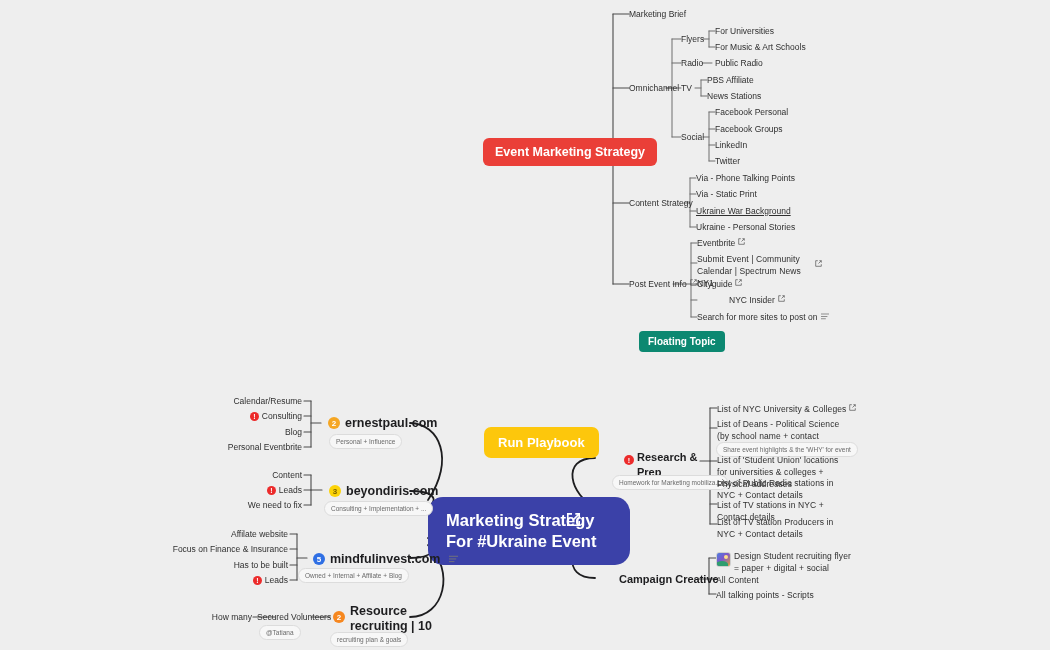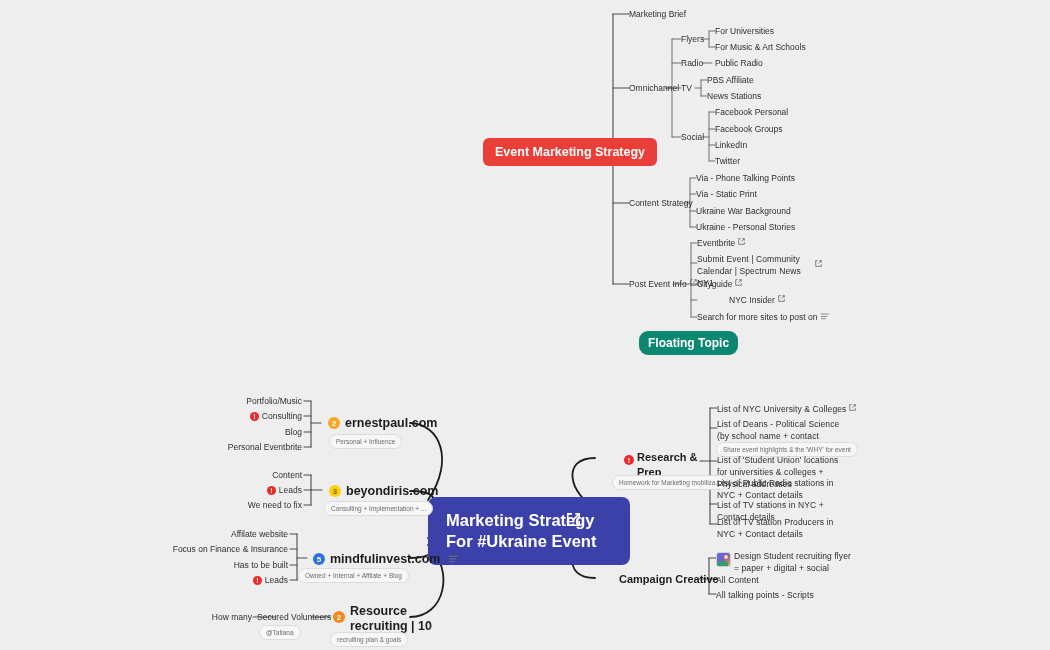--- a/index.html
+++ b/index.html
@@ -17,21 +17,21 @@
   .txt.wrap{white-space:normal;}
   .lbl-r{position:absolute;font-size:8.5px;line-height:12px;color:#2f2f2f;}
   .lbl-l{position:absolute;font-size:8.5px;line-height:12px;color:#2f2f2f;text-align:right;}
 
   
   .boxed{
     position:absolute;border-radius:6px;color:#fff;font-weight:bold;
     display:flex;align-items:center;justify-content:center;
   }
   .box-red{background:#ea3f38;font-size:12.5px;padding:7px 12px;}
-  .box-teal{background:#0c8871;font-size:12px;padding:5px 9px;border-radius:9px;}
+  .box-teal{background:#0c8871;font-size:10px;padding:5px 9px;border-radius:4px;}
   .box-yellow{background:#fdc70c;font-size:13px;padding:8px 14px;border-radius:7px;color:#fff;}
   .box-blue{
     background:#3b41a8;font-size:16.5px;padding:13px 18px;border-radius:8px;
     line-height:21px;text-align:left;justify-content:flex-start;
   }
 
   
   .site{position:absolute;display:flex;align-items:center;gap:5px;font-size:12.5px;font-weight:bold;color:#1d1d1f;}
   .bullet{
     width:12px;height:12px;border-radius:50%;color:#fff;font-size:8px;font-weight:bold;
@@ -209,21 +209,21 @@
 
   <div class="lbl-r" style="left:681px;top:131px;">Social</div>
   <div class="lbl-r" style="left:715px;top:106px;">Facebook Personal</div>
   <div class="lbl-r" style="left:715px;top:123px;">Facebook Groups</div>
   <div class="lbl-r" style="left:715px;top:139px;">LinkedIn</div>
   <div class="lbl-r" style="left:715px;top:155px;">Twitter</div>
 
   <div class="lbl-r" style="left:629px;top:197px;">Content Strategy</div>
   <div class="lbl-r" style="left:696px;top:172px;">Via - Phone Talking Points</div>
   <div class="lbl-r" style="left:696px;top:188px;">Via - Static Print</div>
-  <div class="lbl-r" style="left:696px;top:205px;">Ukraine War Background</div>
+  <div class="lbl-r" style="left:696px;top:205px;text-decoration:underline;">Ukraine War Background</div>
   <div class="lbl-r" style="left:696px;top:221px;">Ukraine - Personal Stories</div>
 
   <div class="lbl-r" style="left:629px;top:278px;">
     <span>Post Event Info</span><span class="ext"><svg viewBox="0 0 10 10" fill="none" stroke="#555" stroke-width="1">
           <path d="M4 1H1v8h8V6"></path>
           <path d="M6.2 1H9v2.8"></path>
           <path d="M9 1L5 5"></path>
         </svg></span>
   </div>
 
@@ -265,38 +265,39 @@
   <div class="lbl-r" style="left:697px;top:311px;">
     <span>Search for more sites to post on</span><span class="notes"><svg width="8" height="8" viewBox="0 0 10 10">
           <rect x="0" y="2" width="10" height="1" fill="#777"></rect>
           <rect x="0" y="5" width="8" height="1" fill="#777"></rect>
           <rect x="0" y="8" width="6" height="1" fill="#777"></rect>
         </svg></span>
   </div>
 
   <div class="boxed box-teal" style="left:639px;top:331px;">Floating Topic</div>
 
-
-  <div class="boxed box-blue" style="left:428px;top:497px;width:166px;display:block;">
+  <div class="boxed box-yellow" style="left:484px;top:427px;">Run Playbook</div>
+
+  <div class="boxed box-blue" style="left:428px;top:497px;width:166px;display:block;border-radius:15px;">
     <div>Marketing Strategy</div>
     <div>For #Ukraine Event</div>
   </div>
   <span style="position:absolute;left:566px;top:512px;"><svg width="15" height="15" viewBox="0 0 10 10" fill="none" stroke="#ffffff" stroke-width="1.1">
         <path d="M4 1.2H1.2v7.6h7.6V6"></path>
         <path d="M6.2 1.2H8.8V3.8"></path>
         <path d="M8.8 1.2L5 5"></path>
       </svg></span>
 
   <div class="site" style="left:328px;top:416px;">
     <span class="bullet b-orange">2</span>
     <span>ernestpaul.com</span>
   </div>
   <div class="tag" style="left:329px;top:434px;">Personal + Influence</div>
   <div class="lbl-l" style="left:184px;top:395px;width:118px;">
-    <span>Portfolio/Music</span>
+    <span>Calendar/Resume</span>
   </div>
   <div class="lbl-l" style="left:184px;top:410px;width:118px;">
     <span class="dot-red">!</span><span>Consulting</span>
   </div>
   <div class="lbl-l" style="left:184px;top:426px;width:118px;">
     <span>Blog</span>
   </div>
   <div class="lbl-l" style="left:184px;top:441px;width:118px;">
     <span>Personal Eventbrite</span>
   </div>

